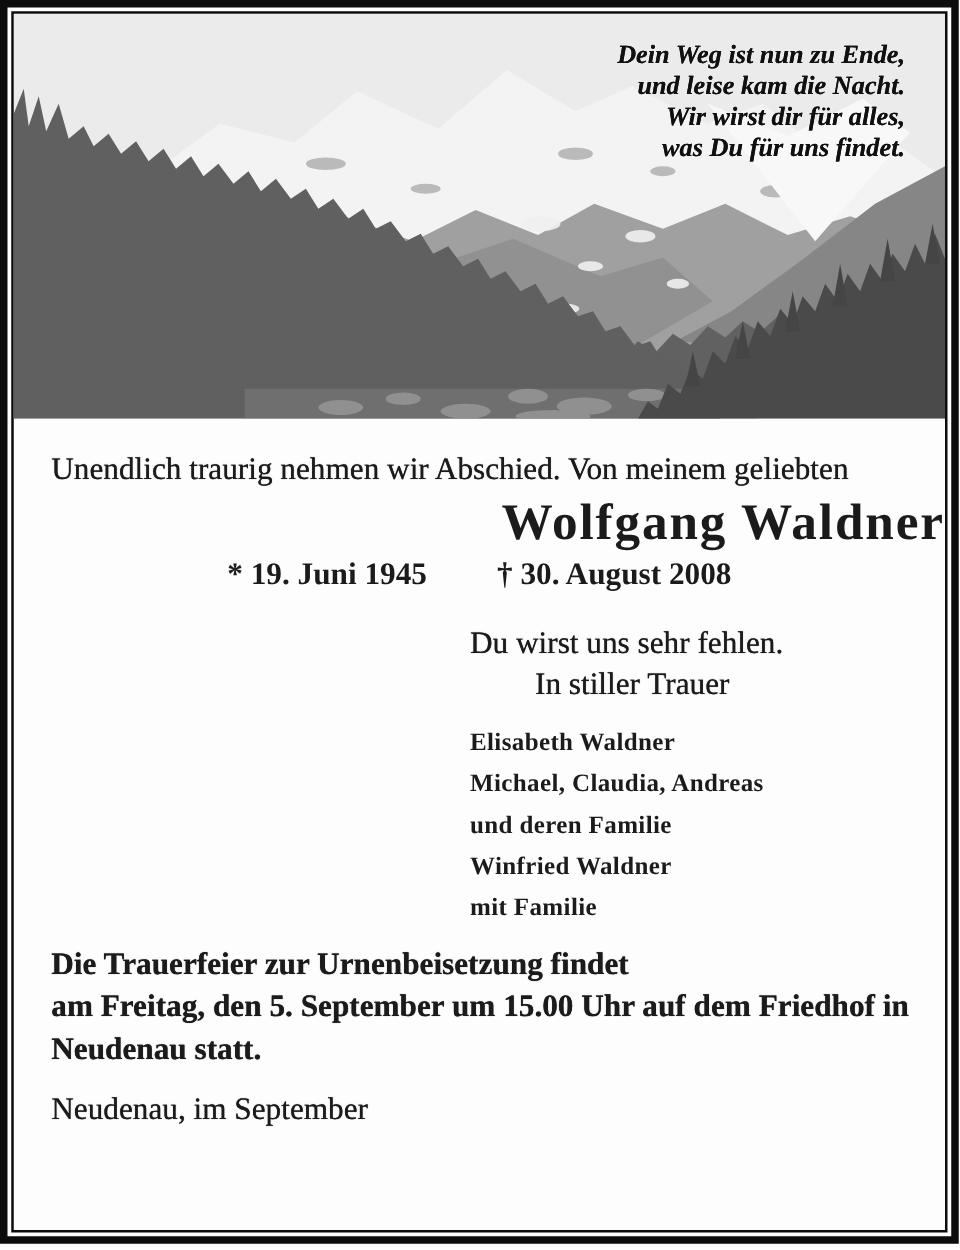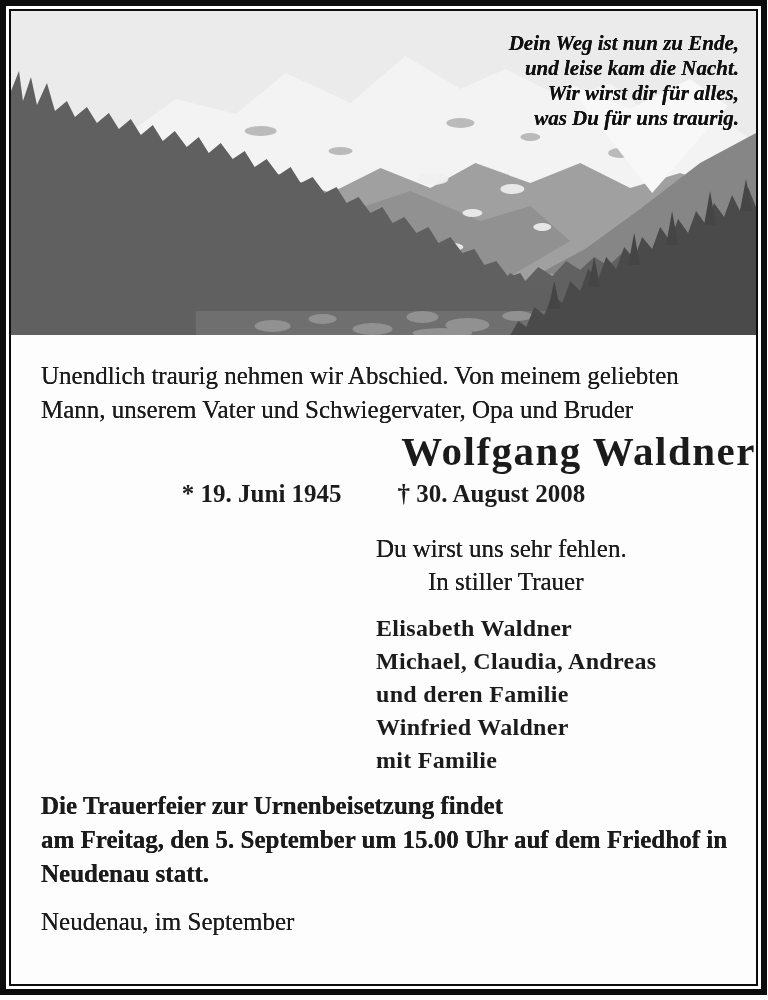--- a/index.html
+++ b/index.html
@@ -33,21 +33,21 @@
     position: relative;
     width: 100%;
     height: 324px;
     overflow: hidden;
     background: #ebebeb;
   }
   .photo svg { display: block; width: 100%; height: 100%; }
   .poem {
     position: absolute;
     top: 20px;
-    right: 17px;
+    right: 32px;
     text-align: right;
     font-style: italic;
     font-weight: bold;
     font-size: 21px;
     line-height: 25px;
     color: #101010;
     text-shadow: 0 0 0.5px #101010;
   }
   .body-text { text-shadow: 0 0 0.6px #1b1b1b; }
   .intro {
@@ -72,21 +72,21 @@
   }
   .dates .birth { margin-right: 56px; }
   .farewell {
     margin: 22px 14px 0 365px;
     font-size: 25px;
     line-height: 33px;
   }
   .farewell .indented { margin-left: 52px; }
   .mourners {
     margin: 14px 0 0 365px;
-    font-size: 24px;
+    font-size: 20px;
     line-height: 33px;
     font-weight: bold;
     letter-spacing: 0.3px;
   }
   .funeral {
     margin: 12px 28px 0 30px;
     font-size: 25px;
     line-height: 34px;
     font-weight: bold;
   }
@@ -171,27 +171,26 @@
           <path d="M584,246 L590,276 L578,276 Z"></path>
           <path d="M544,270 L550,298 L538,298 Z"></path>
           <path d="M736,168 L742,200 L730,200 Z"></path>
         </g>
       </svg>
 
       <div class="poem">
         <div>Dein Weg ist nun zu Ende,</div>
         <div>und leise kam die Nacht.</div>
         <div>Wir wirst dir für alles,</div>
-        <div>was Du für uns traurig.</div>
+        <div>was Du für uns findet.</div>
       </div>
     </div>
 
     <div class="intro body-text">
       <div>Unendlich traurig nehmen wir Abschied. Von meinem geliebten</div>
-      <div>Mann, unserem Vater und Schwiegervater, Opa und Bruder</div>
     </div>
 
     <div class="deceased-name">Wolfgang Waldner</div>
 
     <div class="dates">
       <span class="birth">* 19. Juni 1945</span><span>† 30. August 2008</span>
     </div>
 
     <div class="farewell body-text">
       <div>Du wirst uns sehr fehlen.</div>

